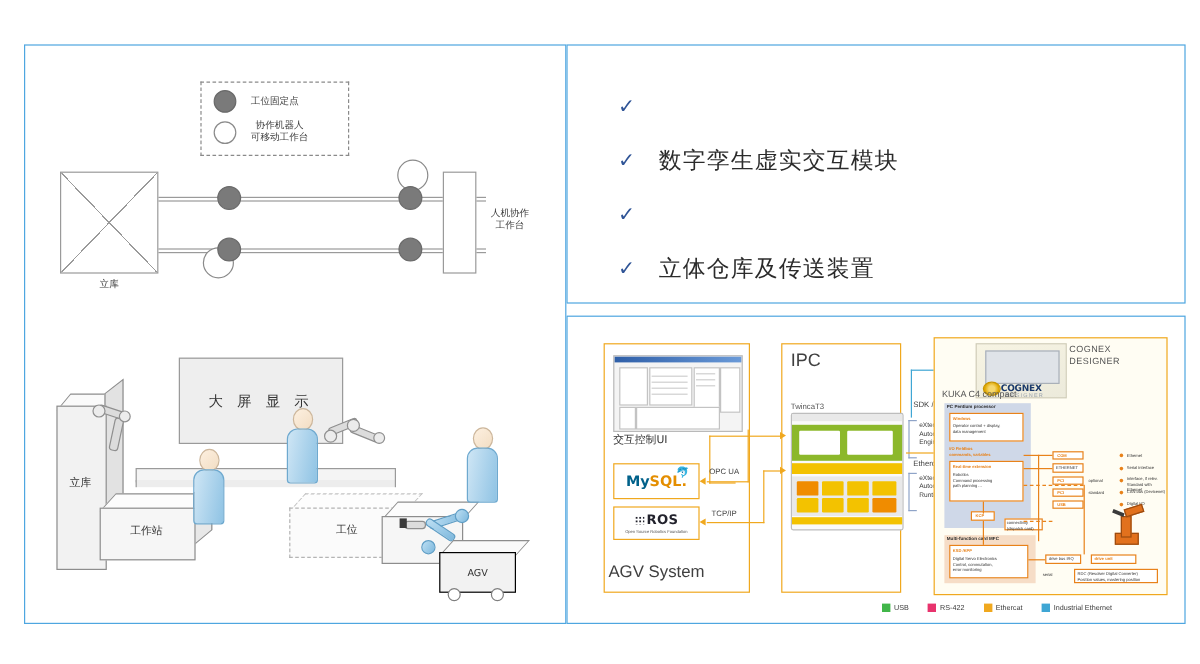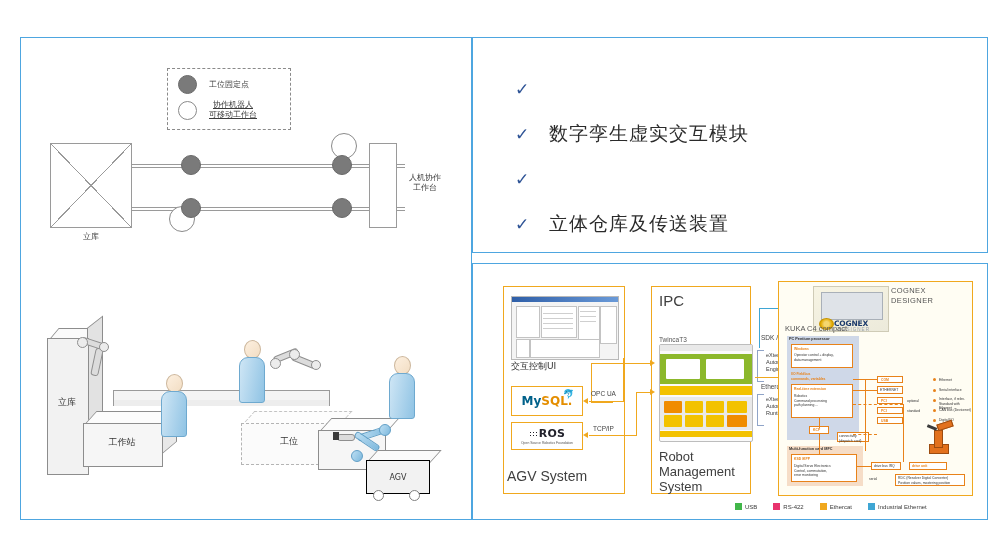--- a/index.html
+++ b/index.html
@@ -20,21 +20,21 @@
               font-family:"DejaVu Sans",sans-serif;}
   .check-text{font-size:19px;color:#2b2b2b;letter-spacing:1px;
               font-family:"DejaVu Sans","Liberation Sans",sans-serif;}
 
   
   .sch{position:absolute;left:0;top:0;width:428px;height:240px;}
   .legend-box{position:absolute;left:146px;top:30px;width:124px;height:62px;
               border:1px dashed #8a8a8a;box-sizing:border-box;}
   .lg-row{position:absolute;display:flex;align-items:center;}
   .lg-row.a{left:10px;top:6px;}
-  .lg-row.b{left:10px;top:31px;text-decoration:underline;}
+  .lg-row.b{left:10px;top:31px;}
   .dot-f{width:17px;height:17px;border-radius:50%;background:#7a7a7a;border:1px solid #6a6a6a;}
   .dot-o{width:17px;height:17px;border-radius:50%;background:#fff;border:1px solid #8a8a8a;}
   .lg-txt{margin-left:12px;font-size:8px;line-height:1.25;color:#3c3c3c;
           font-family:"DejaVu Sans",sans-serif;text-align:center;}
 
   .store-box{position:absolute;left:29px;top:105px;width:82px;height:85px;
              border:1px solid #9a9a9a;box-sizing:border-box;background:#fff;}
   .store-box:before,.store-box:after{content:"";position:absolute;left:0;top:0;
       width:100%;height:100%;background:
       linear-gradient(to bottom right,transparent calc(50% - 0.5px),#9a9a9a calc(50% - 0.5px),#9a9a9a calc(50% + 0.5px),transparent calc(50% + 0.5px));}
@@ -266,20 +266,23 @@
       </div>
     </div>
 
     <div class="scene">
 
       <div class="rack-top"></div>
       <div class="rack-side"></div>
       <div class="rack"></div>
       <div class="rack-label">立库</div>
 
+      <div class="screen">
+        <span>大 屏 显 示</span>
+      </div>
 
       <div class="conveyor"></div>
       <div class="conveyor2"></div>
 
       <div class="arm" style="left:52px;top:60px;">
         <div class="arm-seg" style="left:8px;top:2px;width:22px;height:5px;transform:rotate(18deg);"></div>
         <div class="arm-seg" style="left:20px;top:10px;width:6px;height:26px;transform:rotate(12deg);"></div>
         <div class="arm-joint" style="left:4px;top:-1px;width:9px;height:9px;"></div>
         <div class="arm-joint" style="left:26px;top:4px;width:8px;height:8px;"></div>
       </div>
@@ -388,21 +391,20 @@
       <div class="logo-box" id="logo-ros">
         <span class="ros-txt">
           <span class="ros-dots"></span><span>ROS</span>
         </span>
         <span class="ros-sub">Open Source Robotics Foundation</span>
       </div>
 
       <div class="grp" id="grp-ipc"></div>
       <div class="grp-label lbl-ipc">IPC</div>
       <div class="grp-label lbl-twincat">TwincaT3</div>
-      <div class="grp-label lbl-rms">Robot Management System</div>
 
       <div id="tw">
         <div class="tw-bar tw-lgrey" style="top:0;height:6px;"></div>
         <div class="tw-bar tw-green" style="top:9px;height:30px;"></div>
         <div class="tw-cell" style="left:6px;top:14px;width:34px;height:20px;background:#fff;"></div>
         <div class="tw-cell" style="left:46px;top:14px;width:38px;height:20px;background:#fff;"></div>
         <div class="tw-bar tw-yellow" style="top:41px;height:9px;"></div>
         <div class="tw-bar tw-lgrey" style="top:52px;height:33px;"></div>
         <div class="tw-cell tw-orange" style="left:4px;top:56px;width:18px;height:12px;"></div>
         <div class="tw-cell tw-yellow" style="left:25px;top:56px;width:18px;height:12px;"></div>

